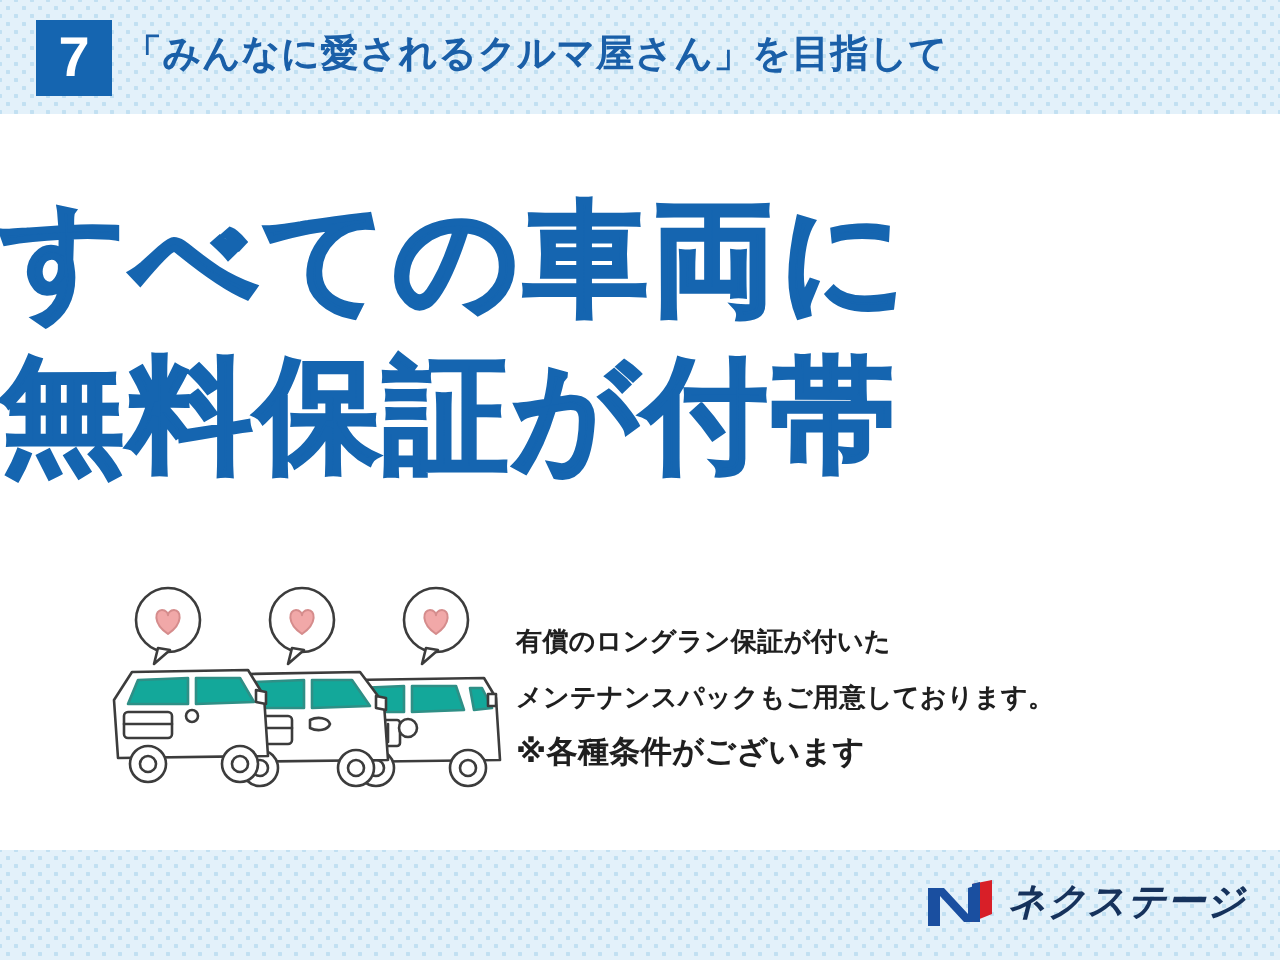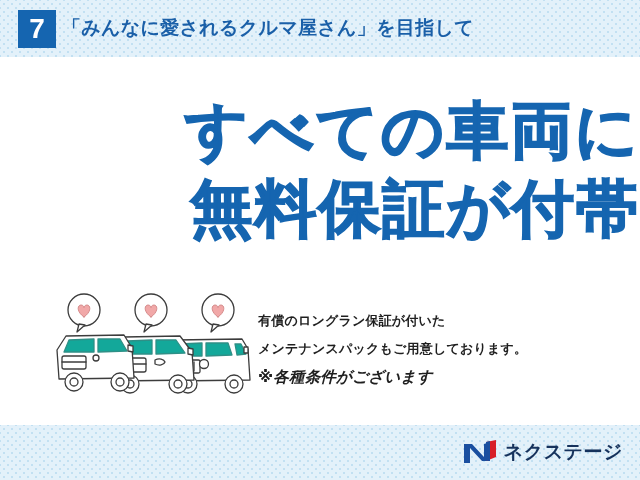--- a/index.html
+++ b/index.html
@@ -67,21 +67,21 @@
     line-height: 30px;
     text-align: right;
   }
 
   
   #headline {
     position: absolute;
     left: 0;
     top: 92px;
     width: 640px;
-    text-align: right;
+    text-align: left;
   }
   .headline-line {
     color: #1565b0;
     font-weight: bold;
     font-size: 62px;
     line-height: 78px;
     letter-spacing: 2px;
     white-space: nowrap;
     -webkit-text-stroke: 1.6px #1565b0;
   }
@@ -107,30 +107,30 @@
     color: #1f1f1f;
     font-size: 13px;
     font-weight: bold;
     line-height: 28px;
     letter-spacing: 0.2px;
     white-space: nowrap;
   }
   .copy-line.note {
     font-size: 15.5px;
     line-height: 27px;
-    font-style: italic;
   }
 
   
   #footer {
     position: absolute;
     left: 0;
     top: 425px;
     width: 640px;
     height: 55px;
+    font-style: italic;
   }
   #brand-logo {
     position: absolute;
     right: 17px;
     top: 14px;
     height: 26px;
     display: flex;
     align-items: center;
     gap: 7px;
   }

